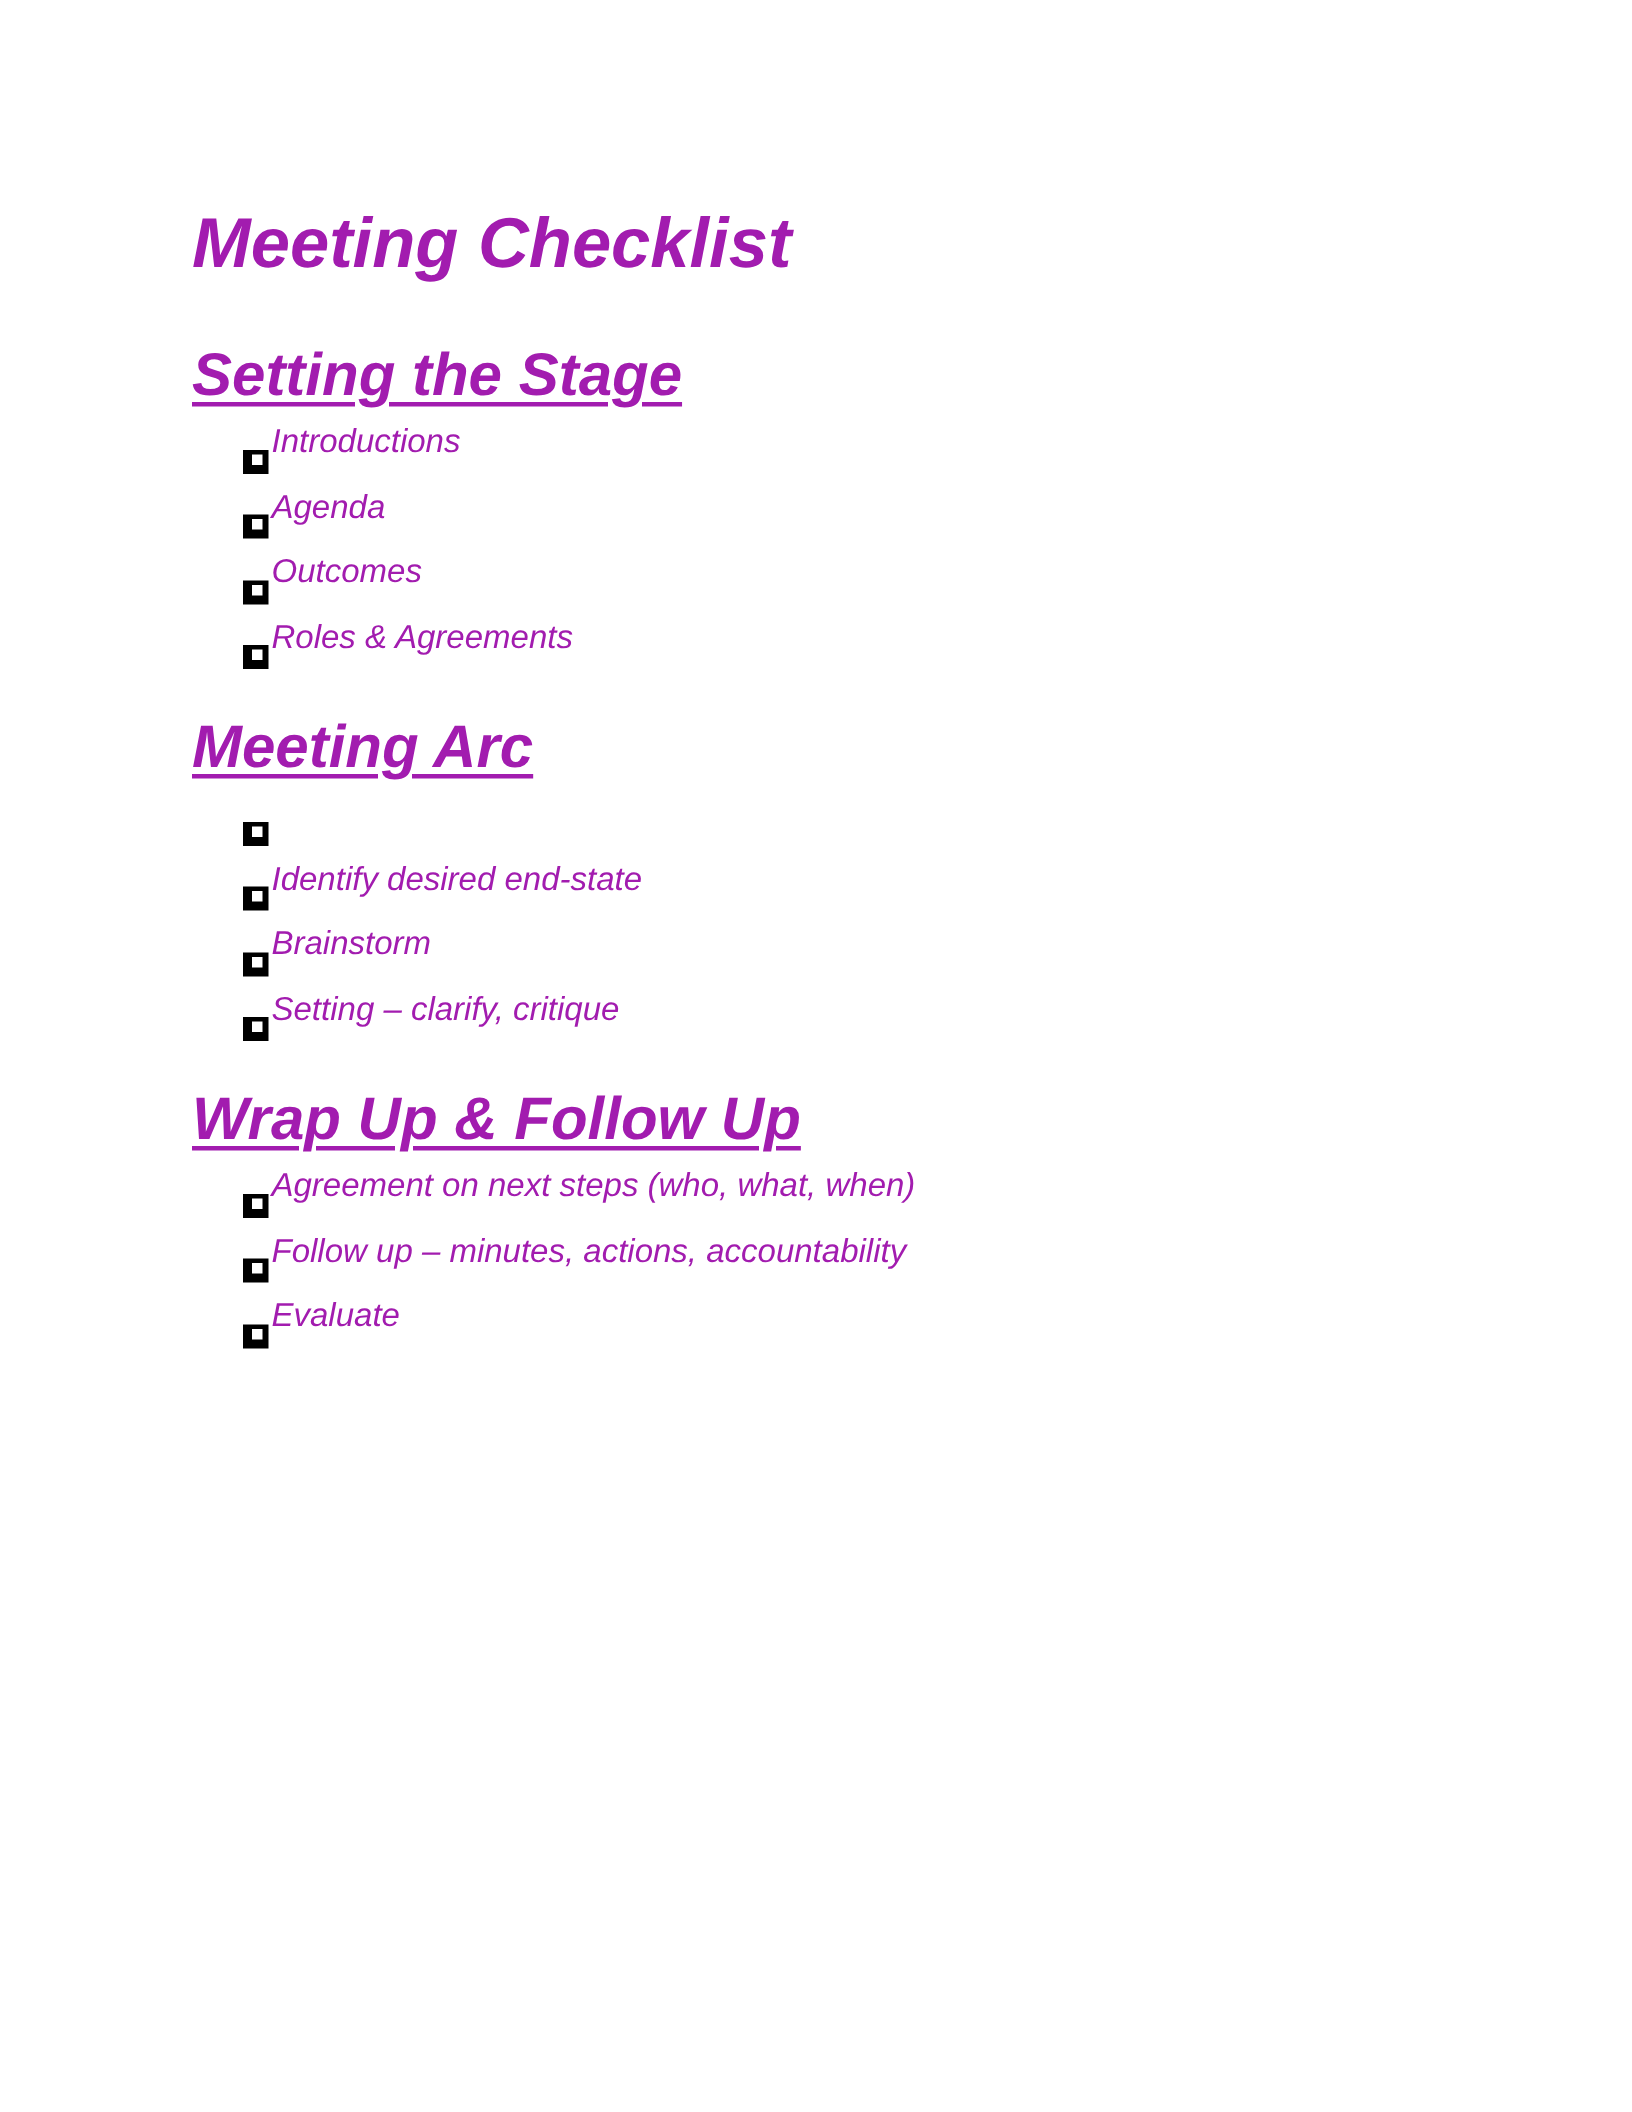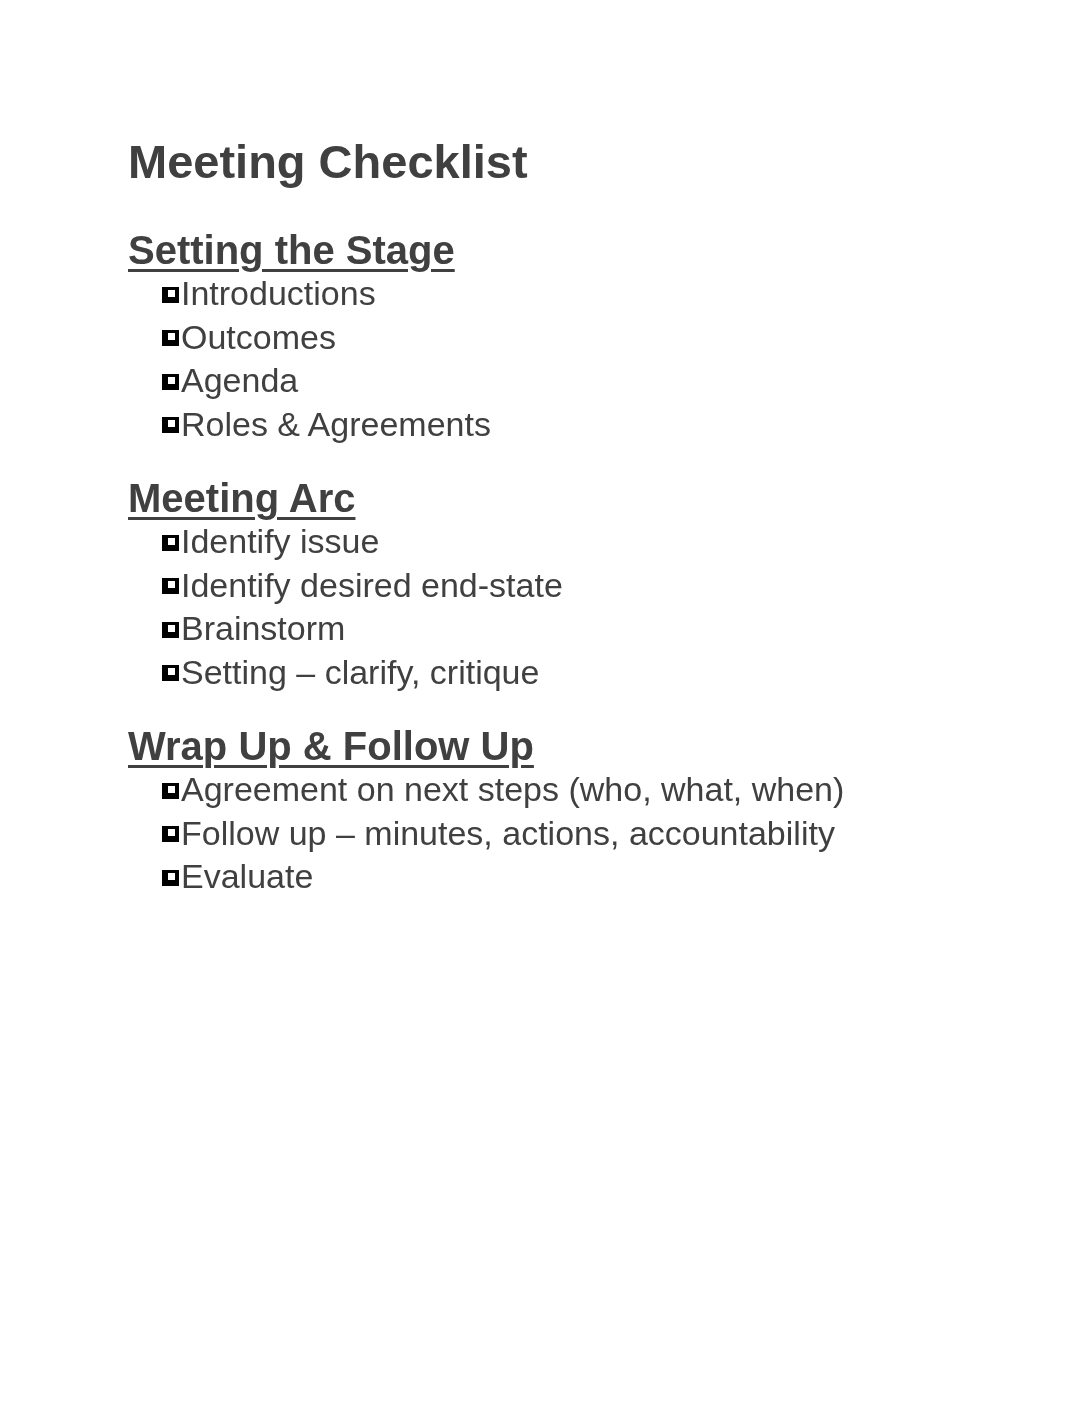--- a/index.html
+++ b/index.html
@@ -6,24 +6,25 @@
   html, body {
     margin: 0;
     padding: 0;
     background: #ffffff;
   }
   .page {
     position: relative;
     width: 1088px;
     height: 1220px;
     background: #ffffff;
-    color: #404040;
+    color: #a21caf;
     font-family: "Liberation Sans", sans-serif;
     padding: 136px 60px 0 128px;
     overflow: hidden;
+    font-style: italic;
   }
   .doc-title {
     font-size: 47px;
     line-height: 52px;
     font-weight: 700;
     margin: 0 0 40px 0;
     letter-spacing: 0px;
   }
   .section { margin: 0; }
   .section + .section { margin-top: 30px; }
@@ -36,22 +37,22 @@
     text-decoration-thickness: 3px;
     text-underline-offset: 5px;
   }
   ul.checklist {
     list-style: none;
     margin: 0;
     padding: 0 0 0 34px;
   }
   ul.checklist li {
     display: flex;
-    align-items: center;
-    font-size: 34px;
+    align-items: flex-end;
+    font-size: 22px;
     line-height: 43.5px;
     height: 43.5px;
     white-space: nowrap;
   }
   .checkbox {
     display: inline-block;
     width: 17px;
     height: 16px;
     border: 3px solid #000000;
     border-right-width: 4px;
@@ -71,39 +72,38 @@
 
   <div class="section">
     <h2 class="section-heading">Setting the Stage</h2>
     <ul class="checklist">
       <li>
         <span class="checkbox"></span>
         <span>Introductions</span>
       </li>
       <li>
         <span class="checkbox"></span>
-        <span>Outcomes</span>
+        <span>Agenda</span>
       </li>
       <li>
         <span class="checkbox"></span>
-        <span>Agenda</span>
+        <span>Outcomes</span>
       </li>
       <li>
         <span class="checkbox"></span>
         <span>Roles &amp; Agreements</span>
       </li>
     </ul>
   </div>
 
   <div class="section">
     <h2 class="section-heading">Meeting Arc</h2>
     <ul class="checklist">
       <li>
         <span class="checkbox"></span>
-        <span>Identify issue</span>
       </li>
       <li>
         <span class="checkbox"></span>
         <span>Identify desired end-state</span>
       </li>
       <li>
         <span class="checkbox"></span>
         <span>Brainstorm</span>
       </li>
       <li>

